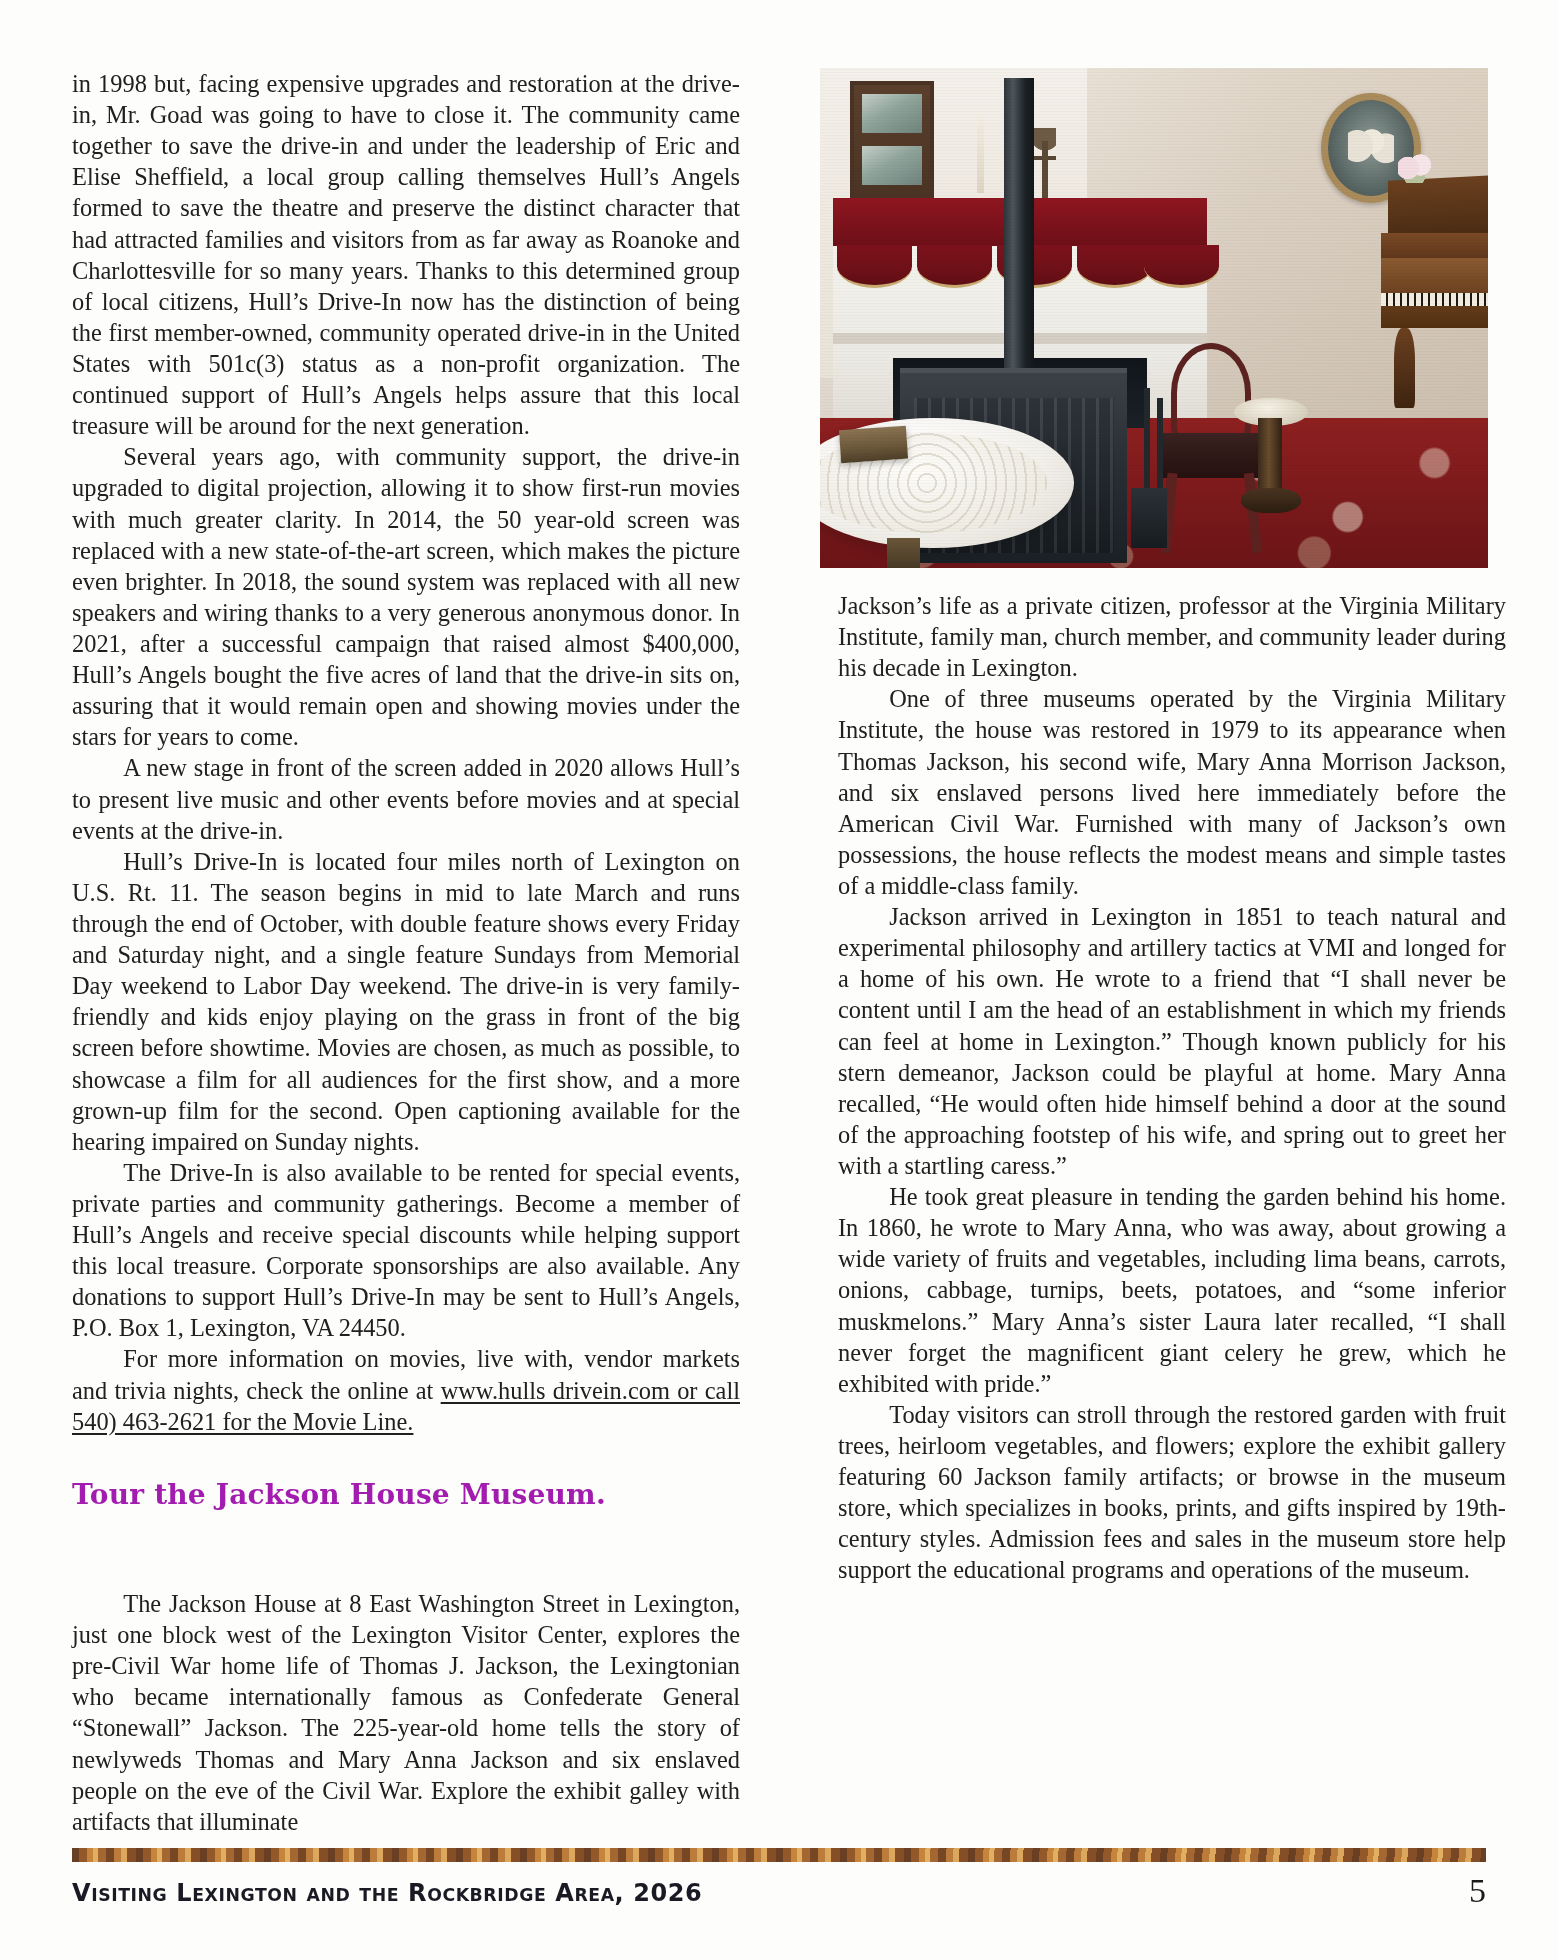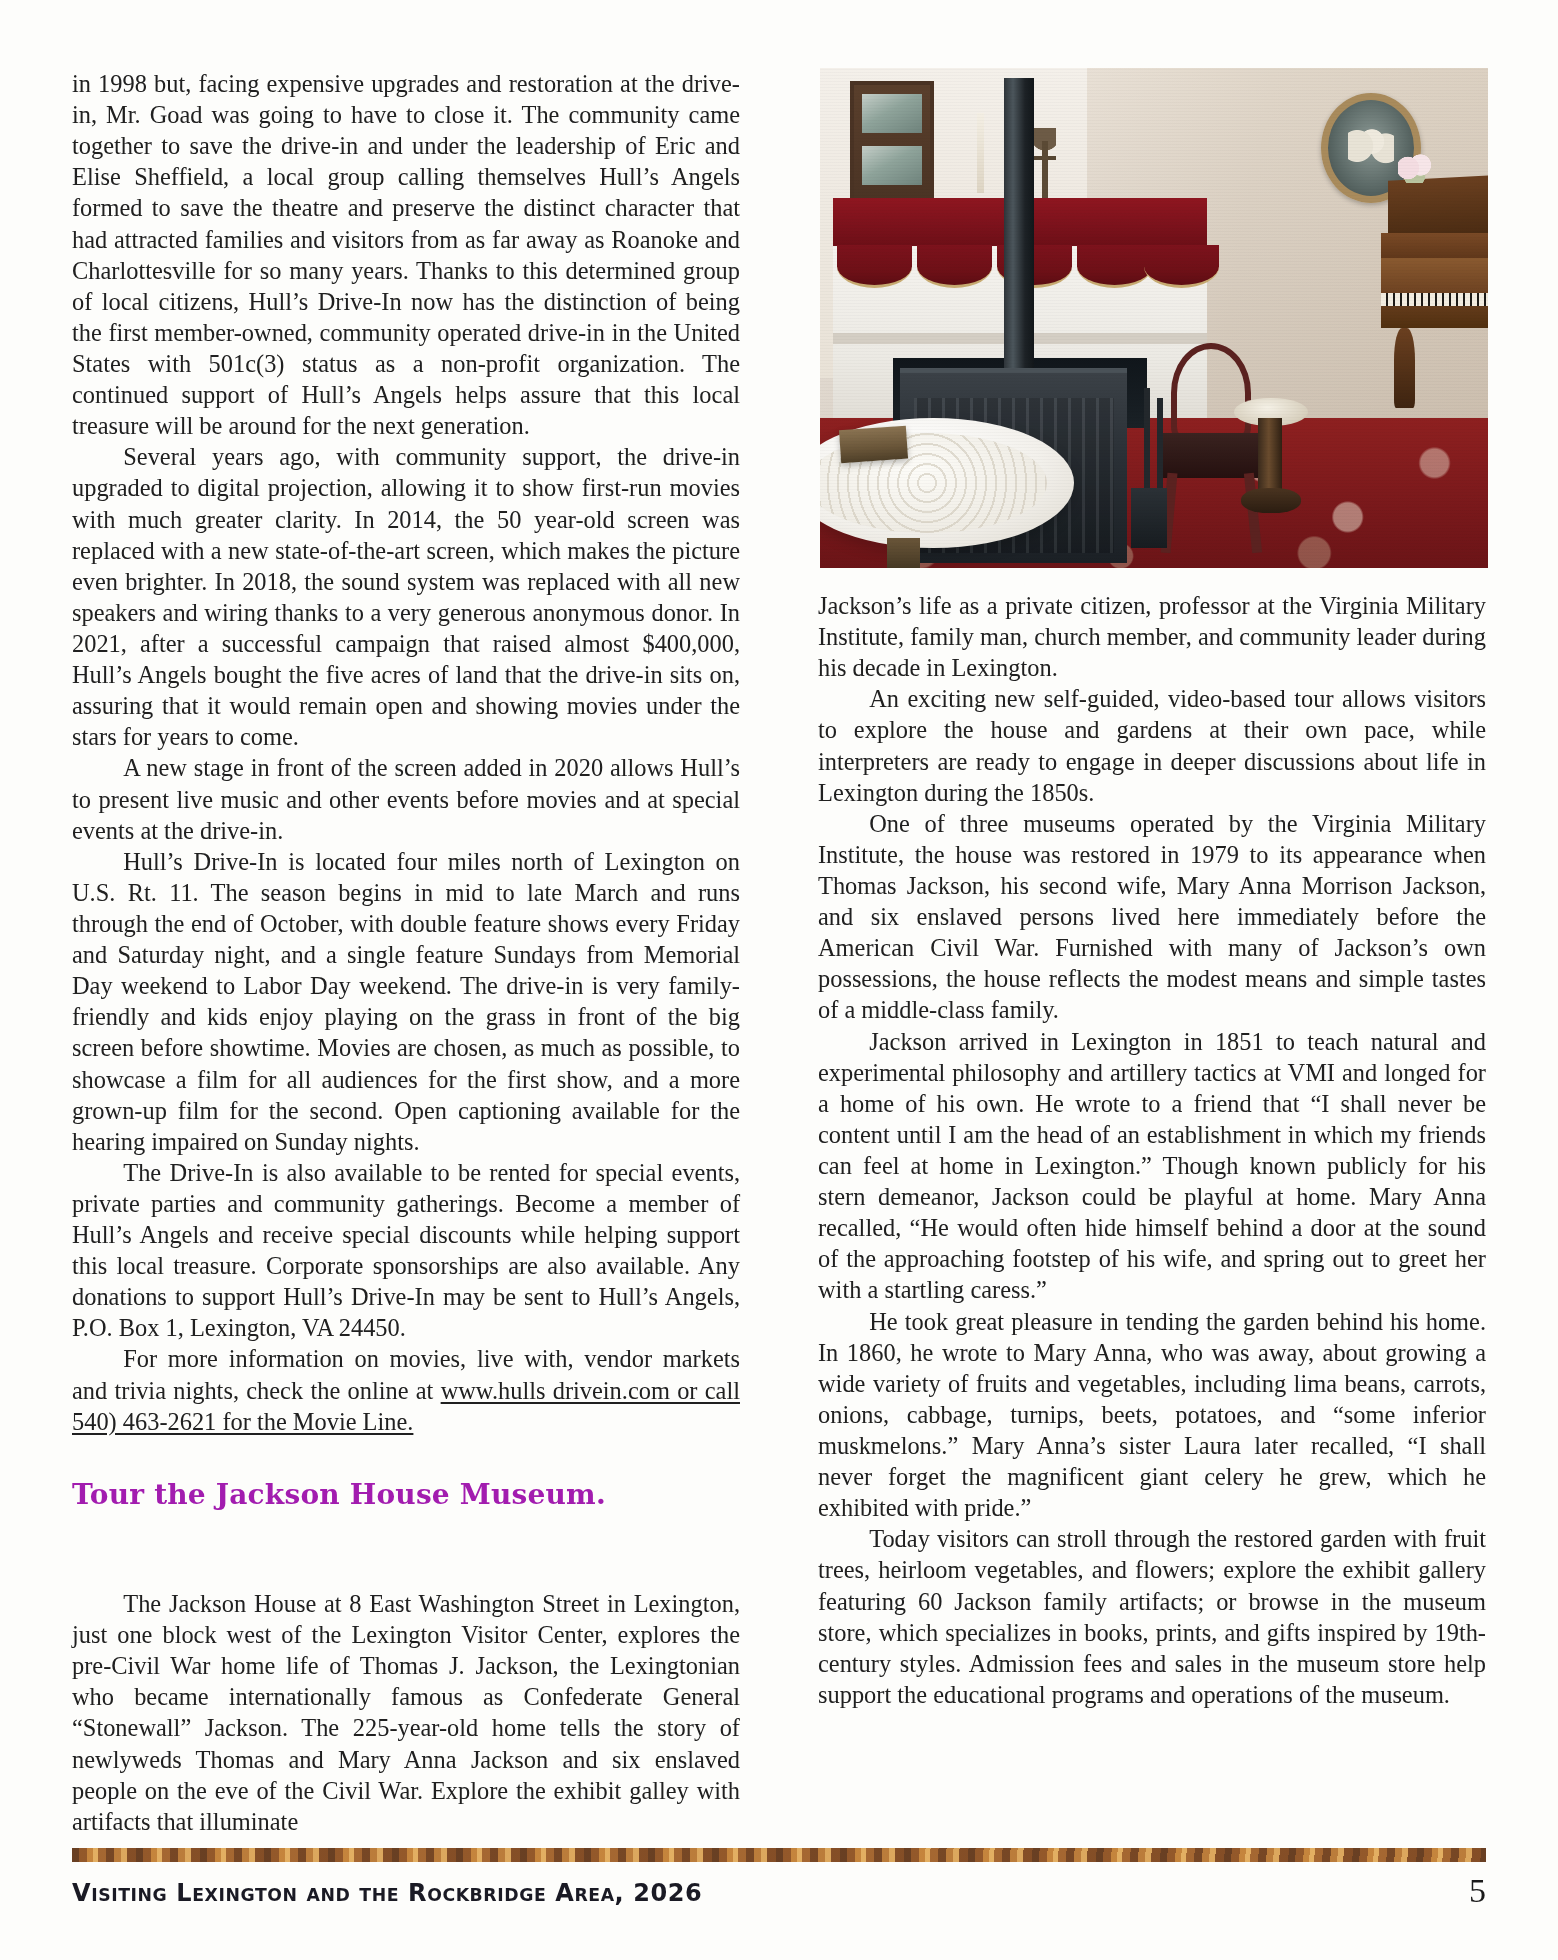--- a/index.html
+++ b/index.html
@@ -22,21 +22,21 @@
     position: absolute;
     width: 668px;
     font-size: 24.4px;
     line-height: 1.275;
     text-align: justify;
     text-justify: inter-word;
     hyphens: manual;
     color: #202020;
   }
   .col-left  { left: 72px;  top: 68px; }
-  .col-right { left: 818px; top: 590px; width: 668px; }
+  .col-right { left: 838px; top: 590px; width: 668px; }
 
   .col p {
     margin: 0;
     text-indent: 0;
   }
   .col p.ind { text-indent: 2.1em; }
 
   
   .photo-wrap {
     position: absolute;
@@ -434,21 +434,20 @@
       <div class="ph lace"></div>
       <div class="ph book"></div>
       <div class="ph table-leg"></div>
 
       <div class="photo-grain"></div>
     </div>
   </div>
 
   <div class="col col-right">
     <p>Jackson’s life as a private citizen, professor at the Virginia Military Institute, family man, church member, and community leader during his decade in Lexington.</p>
-    <p class="ind">An exciting new self-guided, video-based tour allows visitors to explore the house and gardens at their own pace, while interpreters are ready to engage in deeper discussions about life in Lexington during the 1850s.</p>
     <p class="ind">One of three museums operated by the Virginia Military Institute, the house was restored in 1979 to its appearance when Thomas Jackson, his second wife, Mary Anna Morrison Jackson, and six enslaved persons lived here immediately before the American Civil War. Furnished with many of Jackson’s own possessions, the house reflects the modest means and simple tastes of a middle-class family.</p>
     <p class="ind">Jackson arrived in Lexington in 1851 to teach natural and experimental philosophy and artillery tactics at VMI and longed for a home of his own. He wrote to a friend that “I shall never be content until I am the head of an establishment in which my friends can feel at home in Lexington.” Though known publicly for his stern demeanor, Jackson could be playful at home. Mary Anna recalled, “He would often hide himself behind a door at the sound of the approaching footstep of his wife, and spring out to greet her with a startling caress.”</p>
     <p class="ind">He took great pleasure in tending the garden behind his home. In 1860, he wrote to Mary Anna, who was away, about growing a wide variety of fruits and vegetables, including lima beans, carrots, onions, cabbage, turnips, beets, potatoes, and “some inferior muskmelons.”  Mary Anna’s sister Laura later recalled, “I shall never forget the magnificent giant celery he grew, which he exhibited with pride.”</p>
     <p class="ind">Today visitors can stroll through the restored garden with fruit trees, heirloom vegetables, and flowers; explore the exhibit gallery featuring 60 Jackson family artifacts; or browse in the museum store, which specializes in books, prints, and gifts inspired by 19th- century styles. Admission fees and sales in the museum store help support the educational programs and operations of the museum.</p>
   </div>
 
   <div class="rule-band"></div>
   <div class="footer-title">Visiting Lexington and the Rockbridge Area, 2026</div>
   <div class="page-number">5</div>
 

